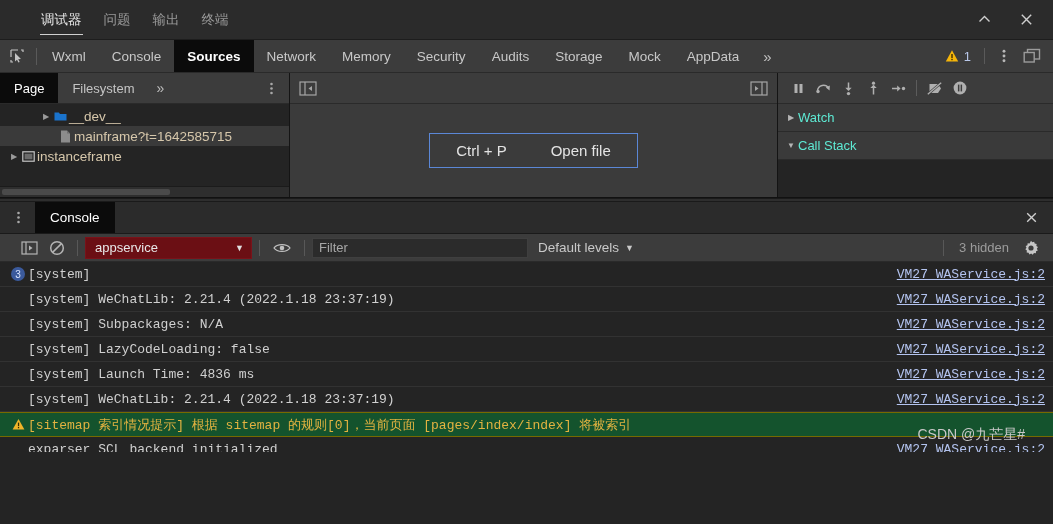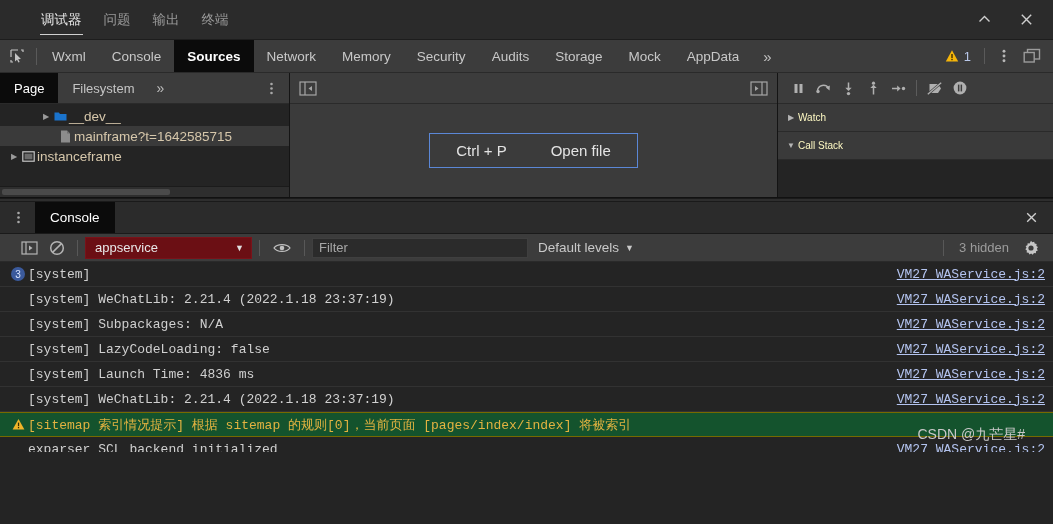--- a/index.html
+++ b/index.html
@@ -80,21 +80,21 @@
   }
   .open-file-box .k { color: #e4e4e4; font-size: 15px; }
   .open-file-box .v { color: #e4e4e4; font-size: 15px; }
 
   .dbg-pane { width: 275px; display: flex; flex-direction: column; background: #242424; }
   .dbg-toolbar { height: 31px; background: #3c3c3c; display:flex; align-items:center; gap:1px; padding-left: 8px; border-bottom:1px solid #2a2a2a; }
   .dbg-btn { width: 24px; height: 24px; display:flex; align-items:center; justify-content:center; color:#b0b0b0; }
   .dbg-vsep { width:1px; height:16px; background:#5c5c5c; margin:0 5px; }
   .dbg-section { height: 28px; display:flex; align-items:center; background:#3a3a3a; border-bottom:1px solid #2a2a2a; padding-left: 6px; }
   .sec-arrow { width:14px; color:#b5b5b5; font-size:8px; text-align:center; }
-  .sec-title { font-size: 10px; color: #fef9c3; }
+  .sec-title { font-size: 13px; color: #5eead4; }
   .dbg-body { flex:1; background:#242424; display:flex; align-items:flex-start; justify-content:center; padding-top:6px; }
   .not-paused { color:#9b9b9b; font-size: 13.5px; font-style: italic; }
 
   
   .drawer { flex: 1; display: flex; flex-direction: column; background: #242424; min-height: 0; }
   .drawer-head { height: 32px; background: #2b2b2b; display:flex; align-items:center; border-bottom:1px solid #1a1a1a; }
   .drawer-kebab { padding: 0 10px 0 12px; color:#a8a8a8; display:flex; align-items:center; height:100%; }
   .drawer-tab { background:#0b0b0b; color:#fff; font-size:13.5px; height:100%; padding:0 15px; display:flex; align-items:center; }
   .drawer-close { margin-left:auto; padding-right:14px; color:#cfcfcf; display:flex; align-items:center; }
 

